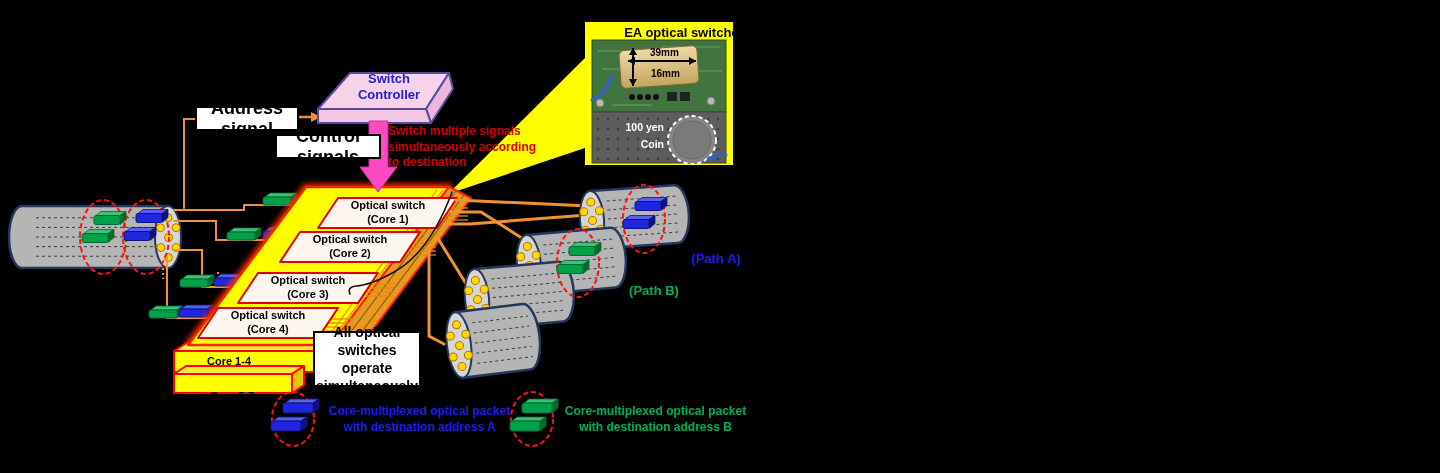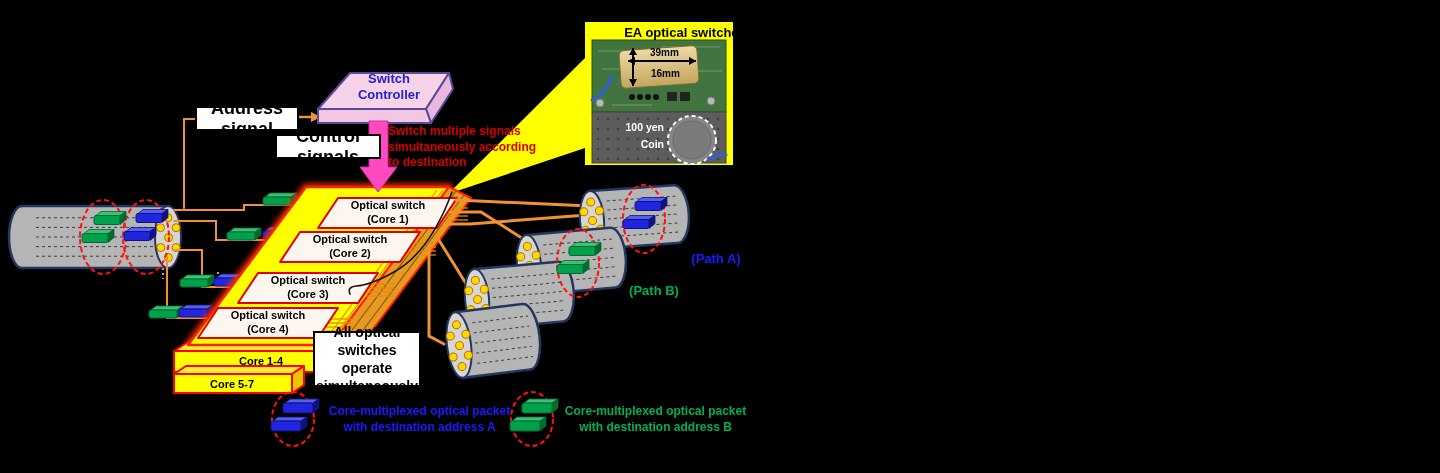--- a/index.html
+++ b/index.html
@@ -16,21 +16,21 @@
   .coin-label{left:604px;top:119px;width:60px;font-size:10.5px;font-weight:bold;color:#fff;line-height:1.6;text-align:right;}
   .sig-box{background:#fff;border:2px solid #000;font-size:18px;font-weight:bold;color:#000;}
   .addr{left:195px;top:106px;width:100px;height:21px;}
   .ctrl{left:275px;top:134px;width:102px;height:21px;}
   .controller-label{left:336px;top:70px;width:106px;height:34px;font-size:13px;font-weight:bold;
                     color:#2222cc;line-height:1.2;}
   .switch-note{left:388px;top:124px;width:155px;font-size:12px;font-weight:bold;color:#d40000;line-height:1.3;text-align:left;}
   .sw-label{width:116px;height:30px;font-size:11px;font-weight:bold;color:#000;line-height:1.25;}
   .sw1{left:330px;top:198px;} .sw2{left:292px;top:232px;} .sw3{left:250px;top:273px;} .sw4{left:210px;top:308px;}
   .stack-label{height:16px;font-size:11px;font-weight:bold;color:#000;}
-  .st1{left:194px;top:353px;width:134px;} .st2{left:176px;top:376px;width:112px;}
+  .st1{left:162px;top:353px;width:134px;} .st2{left:176px;top:388px;width:112px;}
   .op-note{left:313px;top:331px;width:104px;height:52px;background:#fff;border:2px solid #000;
            font-size:14px;font-weight:bold;color:#000;line-height:1.3;}
   .path-label{width:56px;height:16px;font-size:13px;font-weight:bold;text-align:center;margin-top:22px;}
   .path-a{left:688px;top:229px;color:#1a1aff;}
   .path-b{left:626px;top:261px;color:#00b050;}
   .legend-text{width:195px;font-size:12px;font-weight:bold;line-height:1.3;text-align:center;}
   .leg-a{left:322px;top:404px;color:#1a1aff;}
   .leg-b{left:558px;top:404px;color:#00b050;}
 </style>
 </head>

